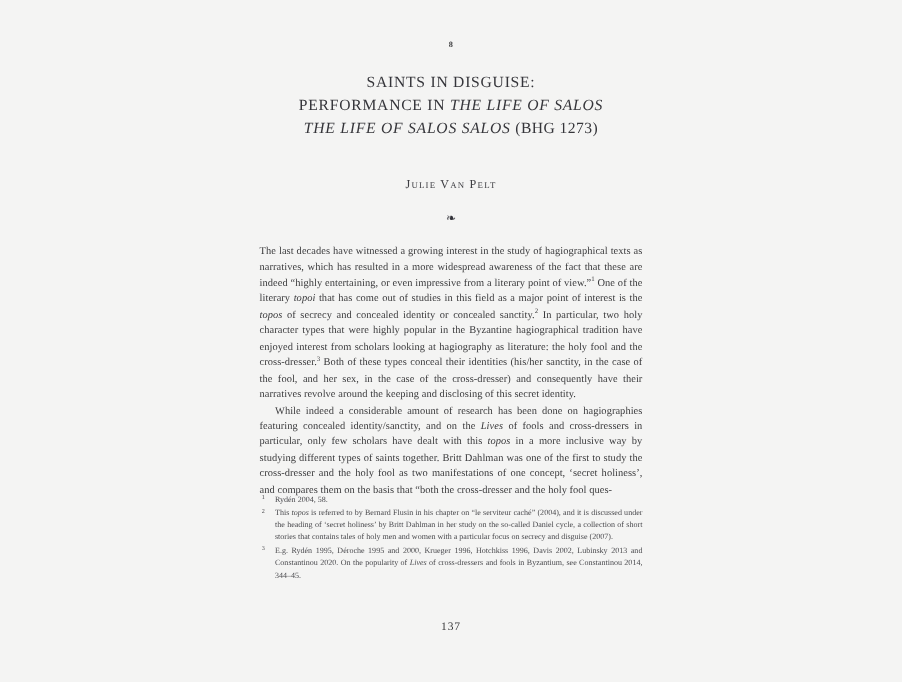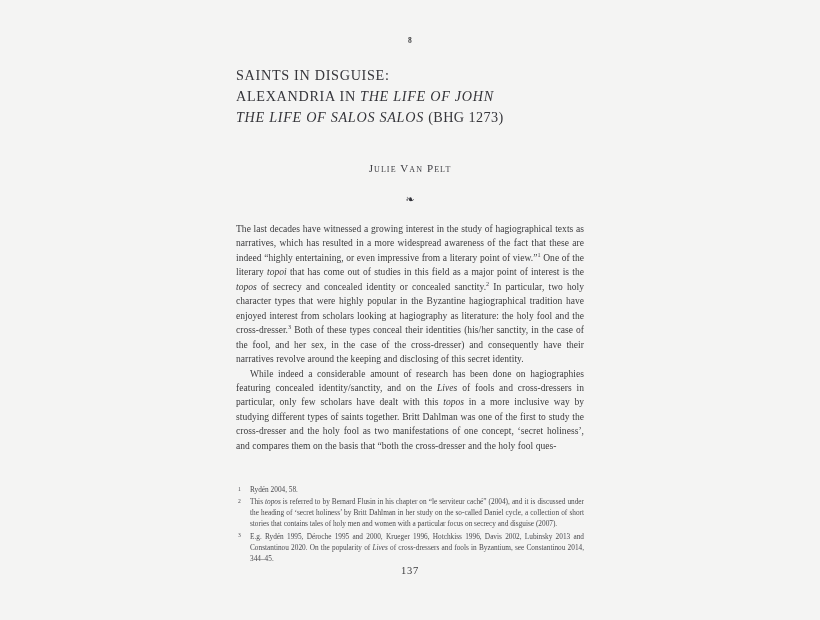--- a/index.html
+++ b/index.html
@@ -33,20 +33,21 @@
     font-size: 7.5px;
     font-weight: bold;
     letter-spacing: 0.3px;
     margin-top: 36px;
     color: #3a3a3c;
   }
 
   
   .title-block {
     margin-top: 20px;
+    text-align: center;
     font-size: 14.2px;
     line-height: 21px;
     letter-spacing: 0.7px;
     color: #35353a;
   }
   .title-line {
     white-space: nowrap;
   }
   .title-block i {
     font-style: italic;
@@ -97,21 +98,21 @@
   sup {
     font-size: 6.2px;
     vertical-align: super;
     line-height: 0;
   }
 
   
   .footnotes {
     position: absolute;
     left: 236px;
-    top: 484px;
+    top: 448px;
     width: 348px;
     font-size: 7.3px;
     line-height: 11.1px;
     text-align: justify;
     color: #4a4a4e;
   }
   .footnote {
     position: relative;
     padding-left: 14px;
     margin-bottom: 1.2px;
@@ -143,21 +144,21 @@
 </head>
 <body>
 
 <div class="page">
   <div class="content">
 
     <div class="chapter-number">8</div>
 
     <div class="title-block">
       <div class="title-line"><span>SAINTS IN DISGUISE:</span></div>
-      <div class="title-line"><span>ALEXANDRIA IN </span><i>THE LIFE OF JOHN</i></div>
+      <div class="title-line"><span>PERFORMANCE IN </span><i>THE LIFE OF SALOS</i></div>
       <div class="title-line"><i>THE LIFE OF SALOS SALOS </i><span class="bhg">(BHG 1273)</span></div>
     </div>
 
     <div class="author">Julie Van Pelt</div>
 
     <div class="ornament">❧</div>
 
     <div class="body-text">
       <p><span>The last decades have witnessed a growing interest in the study of hagiographical texts as narratives, which has resulted in a more widespread awareness of the fact that these are indeed “highly entertaining, or even impressive from a literary point of view.”</span><sup>1</sup><span> One of the literary </span><i>topoi</i><span> that has come out of studies in this field as a major point of interest is the </span><i>topos</i><span> of secrecy and concealed identity or concealed sanctity.</span><sup>2</sup><span> In particular, two holy character types that were highly popular in the Byzantine hagiographical tradition have enjoyed interest from scholars looking at hagiography as literature: the holy fool and the cross-dresser.</span><sup>3</sup><span> Both of these types conceal their identities (his/her sanctity, in the case of the fool, and her sex, in the case of the cross-dresser) and consequently have their narratives revolve around the keeping and disclosing of this secret identity.</span></p>
       <p><span>While indeed a considerable amount of research has been done on hagiographies featuring concealed identity/sanctity, and on the </span><i>Lives</i><span> of fools and cross-dressers in particular, only few scholars have dealt with this </span><i>topos</i><span> in a more inclusive way by studying different types of saints together. Britt Dahlman was one of the first to study the cross-dresser and the holy fool as two manifestations of one concept, ‘secret holiness’, and compares them on the basis that “both the cross-dresser and the holy fool ques-</span></p>

